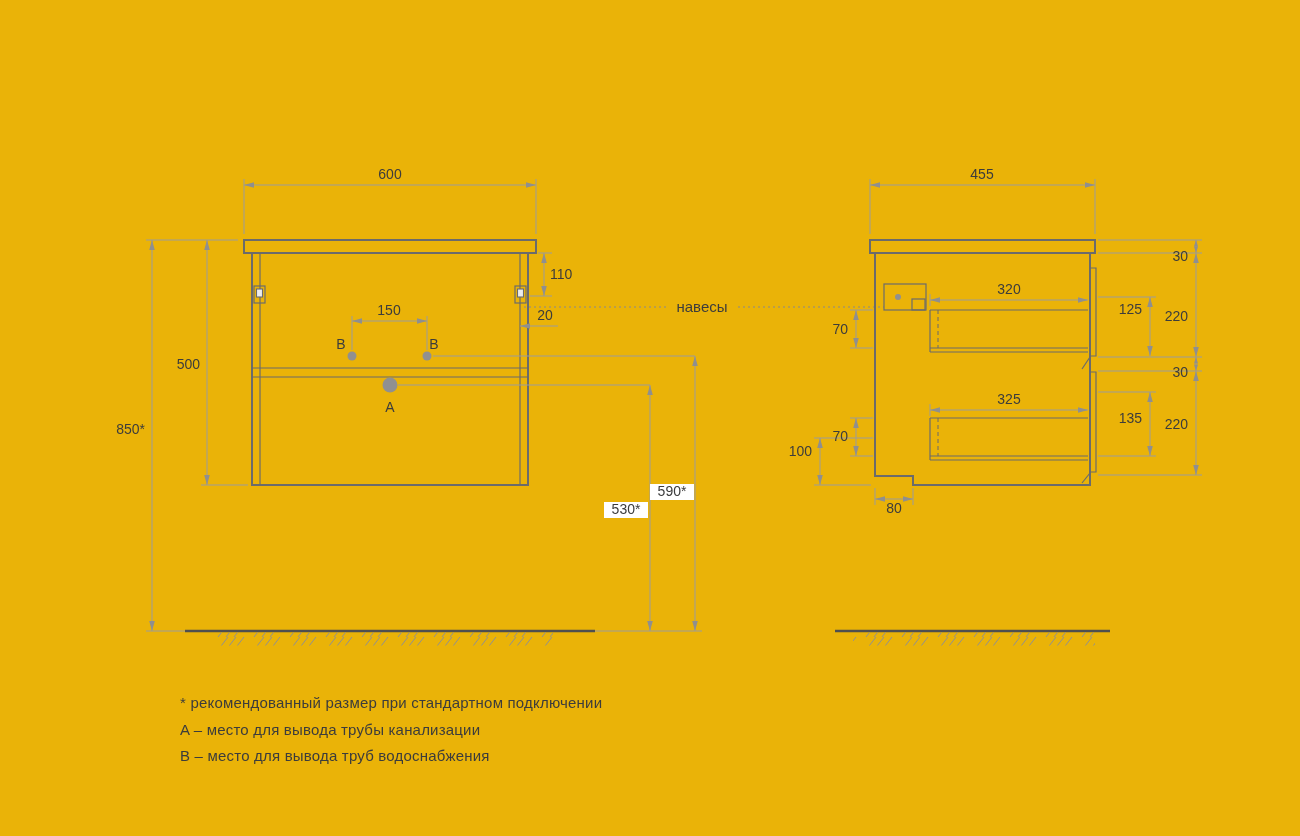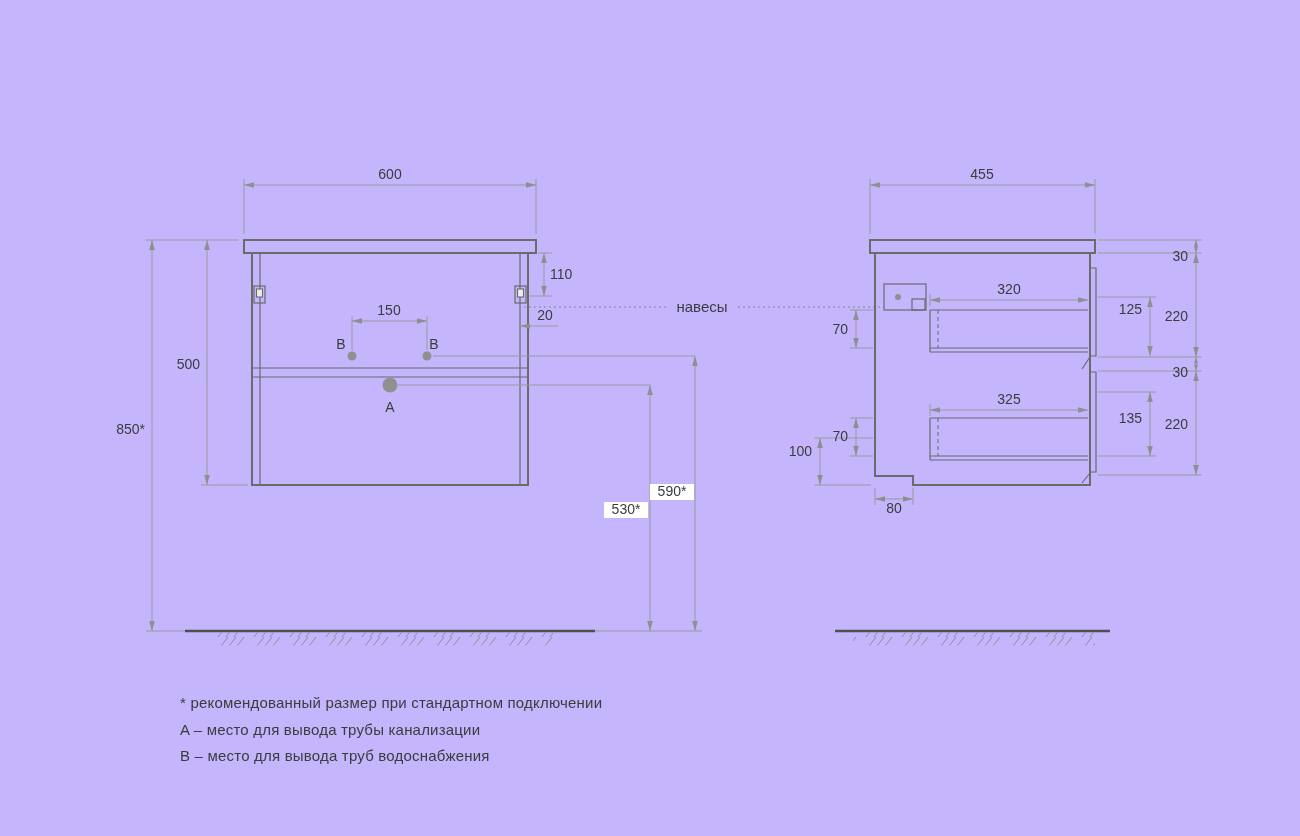--- a/index.html
+++ b/index.html
@@ -1,16 +1,16 @@
 <!DOCTYPE html>
 <html><head>
 <meta charset="utf-8">
 <style>
   html,body{margin:0;padding:0;background:#fff;}
-  .stage{position:relative;width:1300px;height:836px;background:#c4b5fd;overflow:hidden;
+  .stage{position:relative;width:1300px;height:836px;background:#eab308;overflow:hidden;
          font-family:"Liberation Sans",sans-serif;}
   svg{position:absolute;left:0;top:0;}
   .outline{stroke:#6b6b6b;stroke-width:2;fill:none;stroke-linejoin:miter;}
   .thin{stroke:#6b6b6b;stroke-width:1.2;fill:none;}
   .dashed{stroke:#6b6b6b;stroke-width:1;fill:none;stroke-dasharray:4 3;}
   .dotted{stroke:#8a8a8a;stroke-width:1.2;fill:none;stroke-dasharray:2 3;}
   .dim{stroke:#9b9b9b;stroke-width:1;fill:none;}
   .floor{stroke:#4f4f4f;stroke-width:2.5;fill:none;}
   .hole{fill:#909090;stroke:none;}
   .bracket-inner{stroke:#6b6b6b;stroke-width:1.1;fill:#ececec;}

